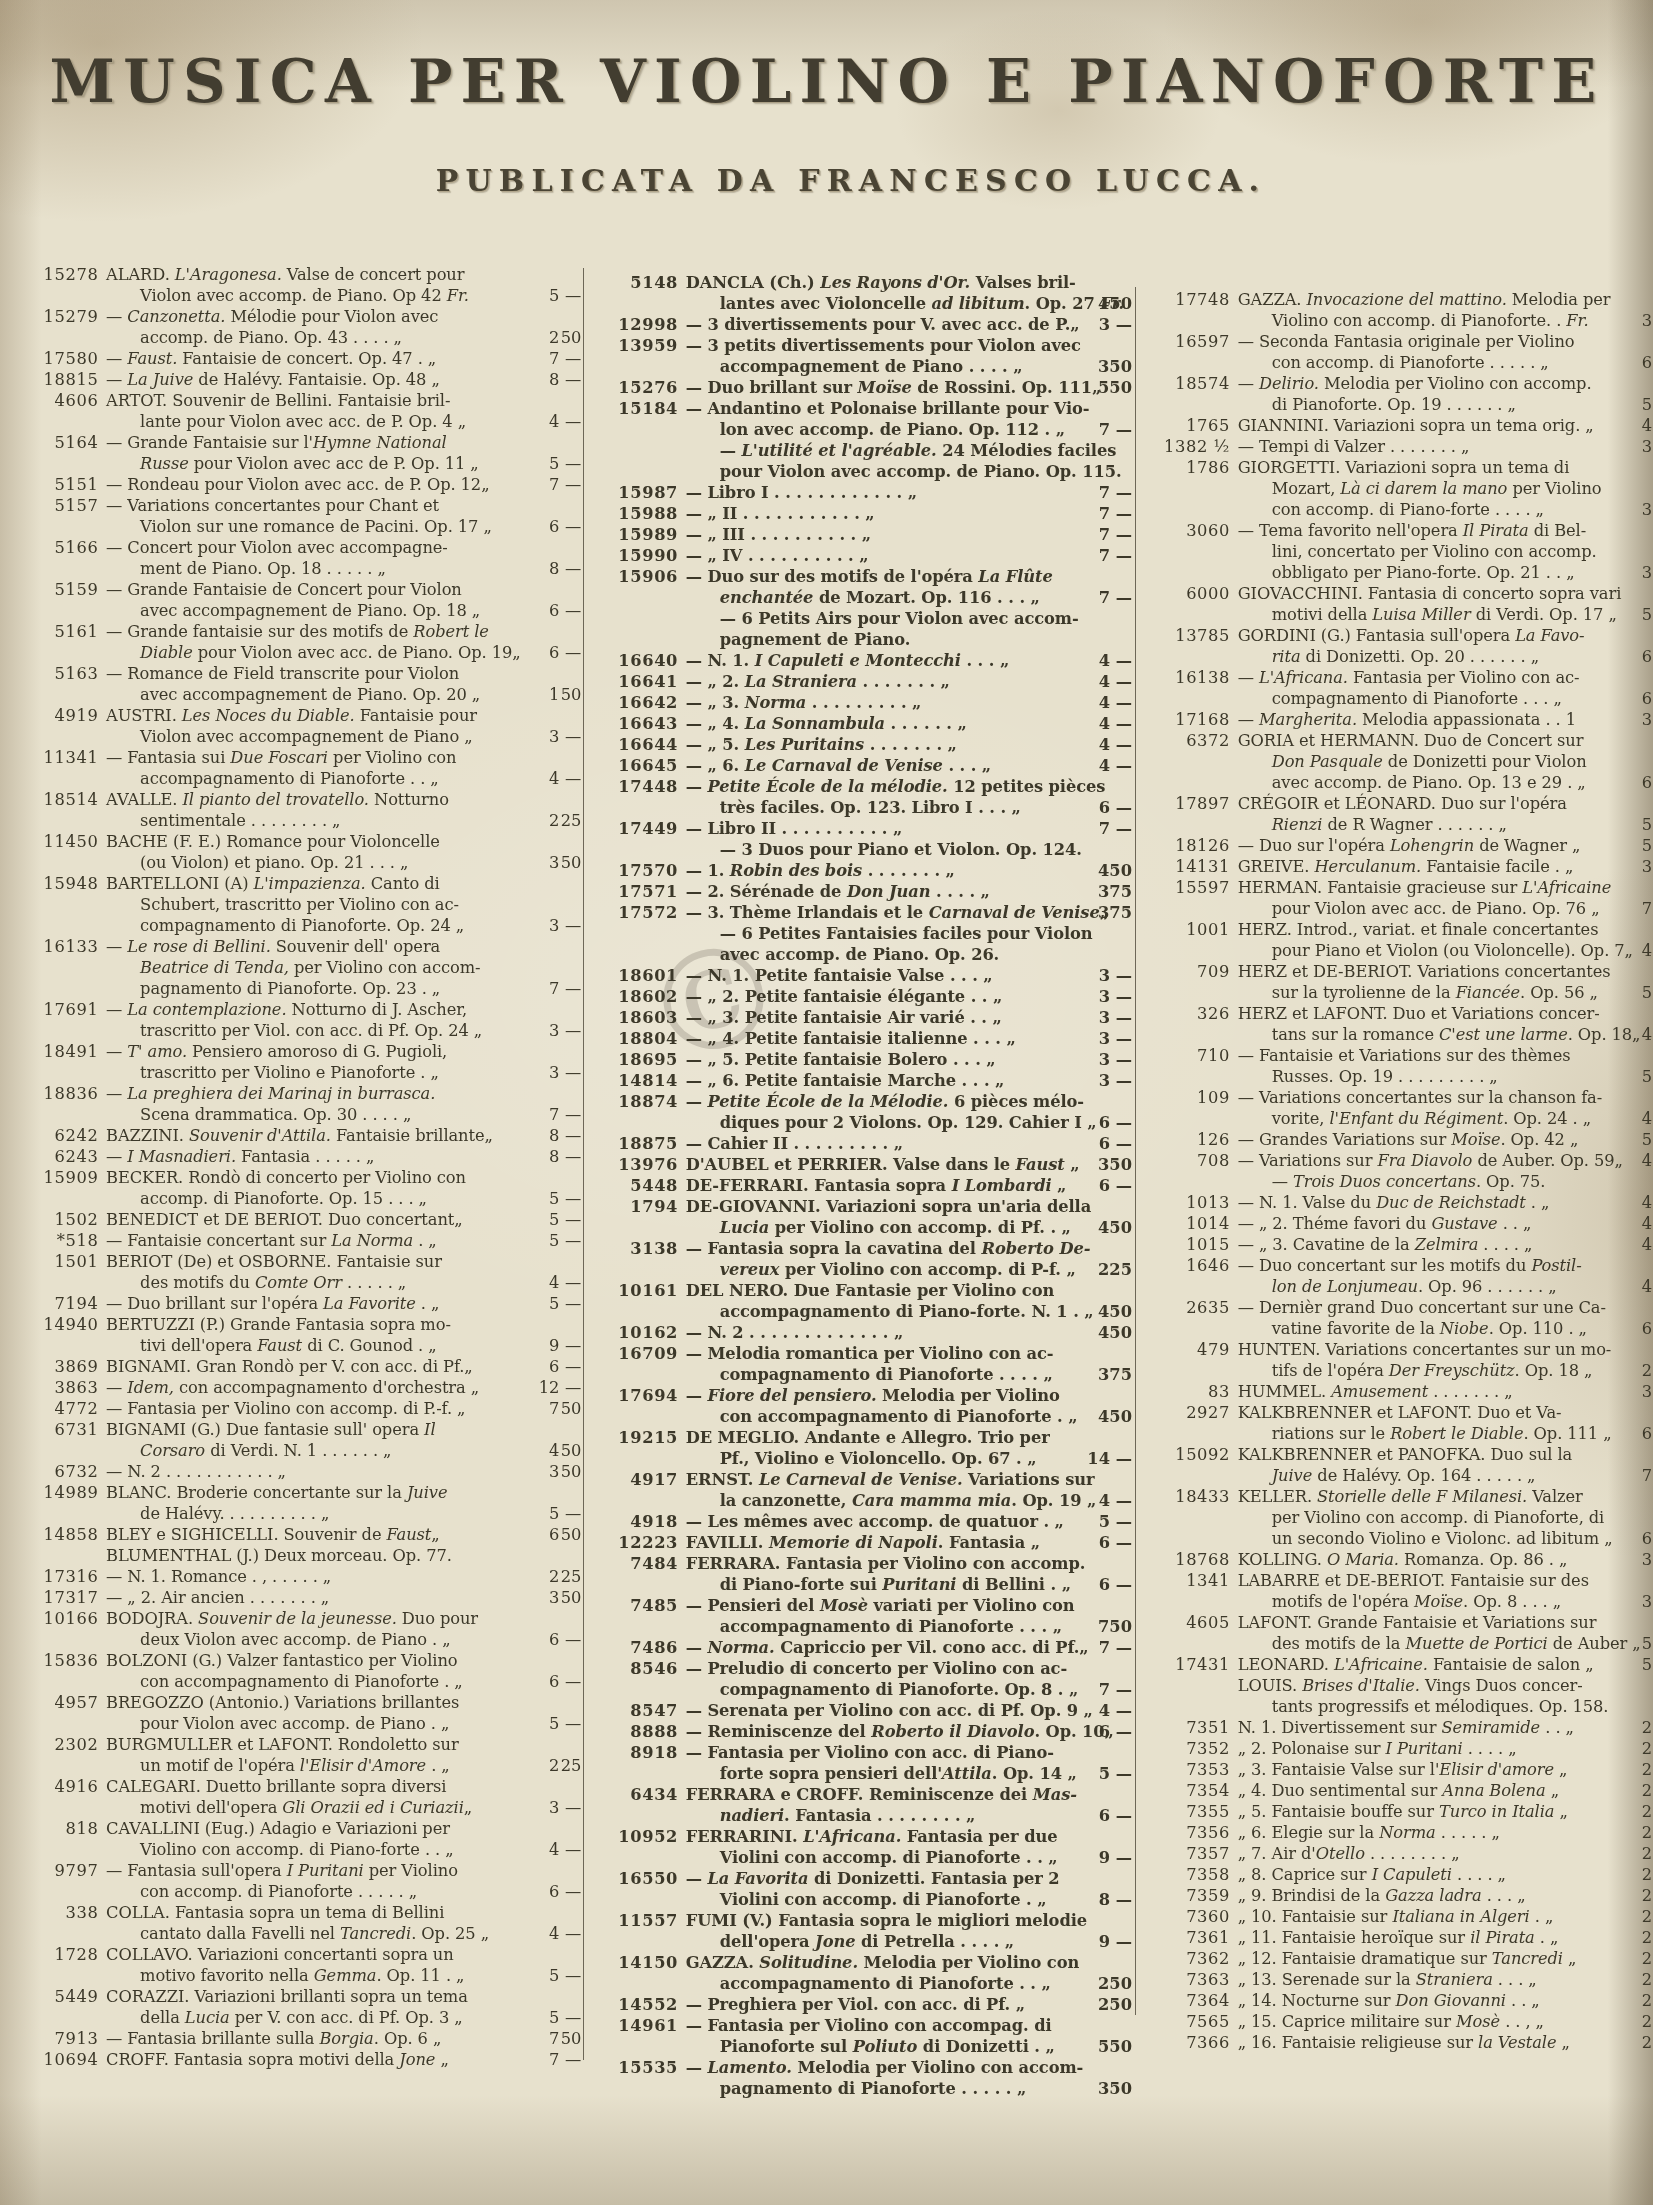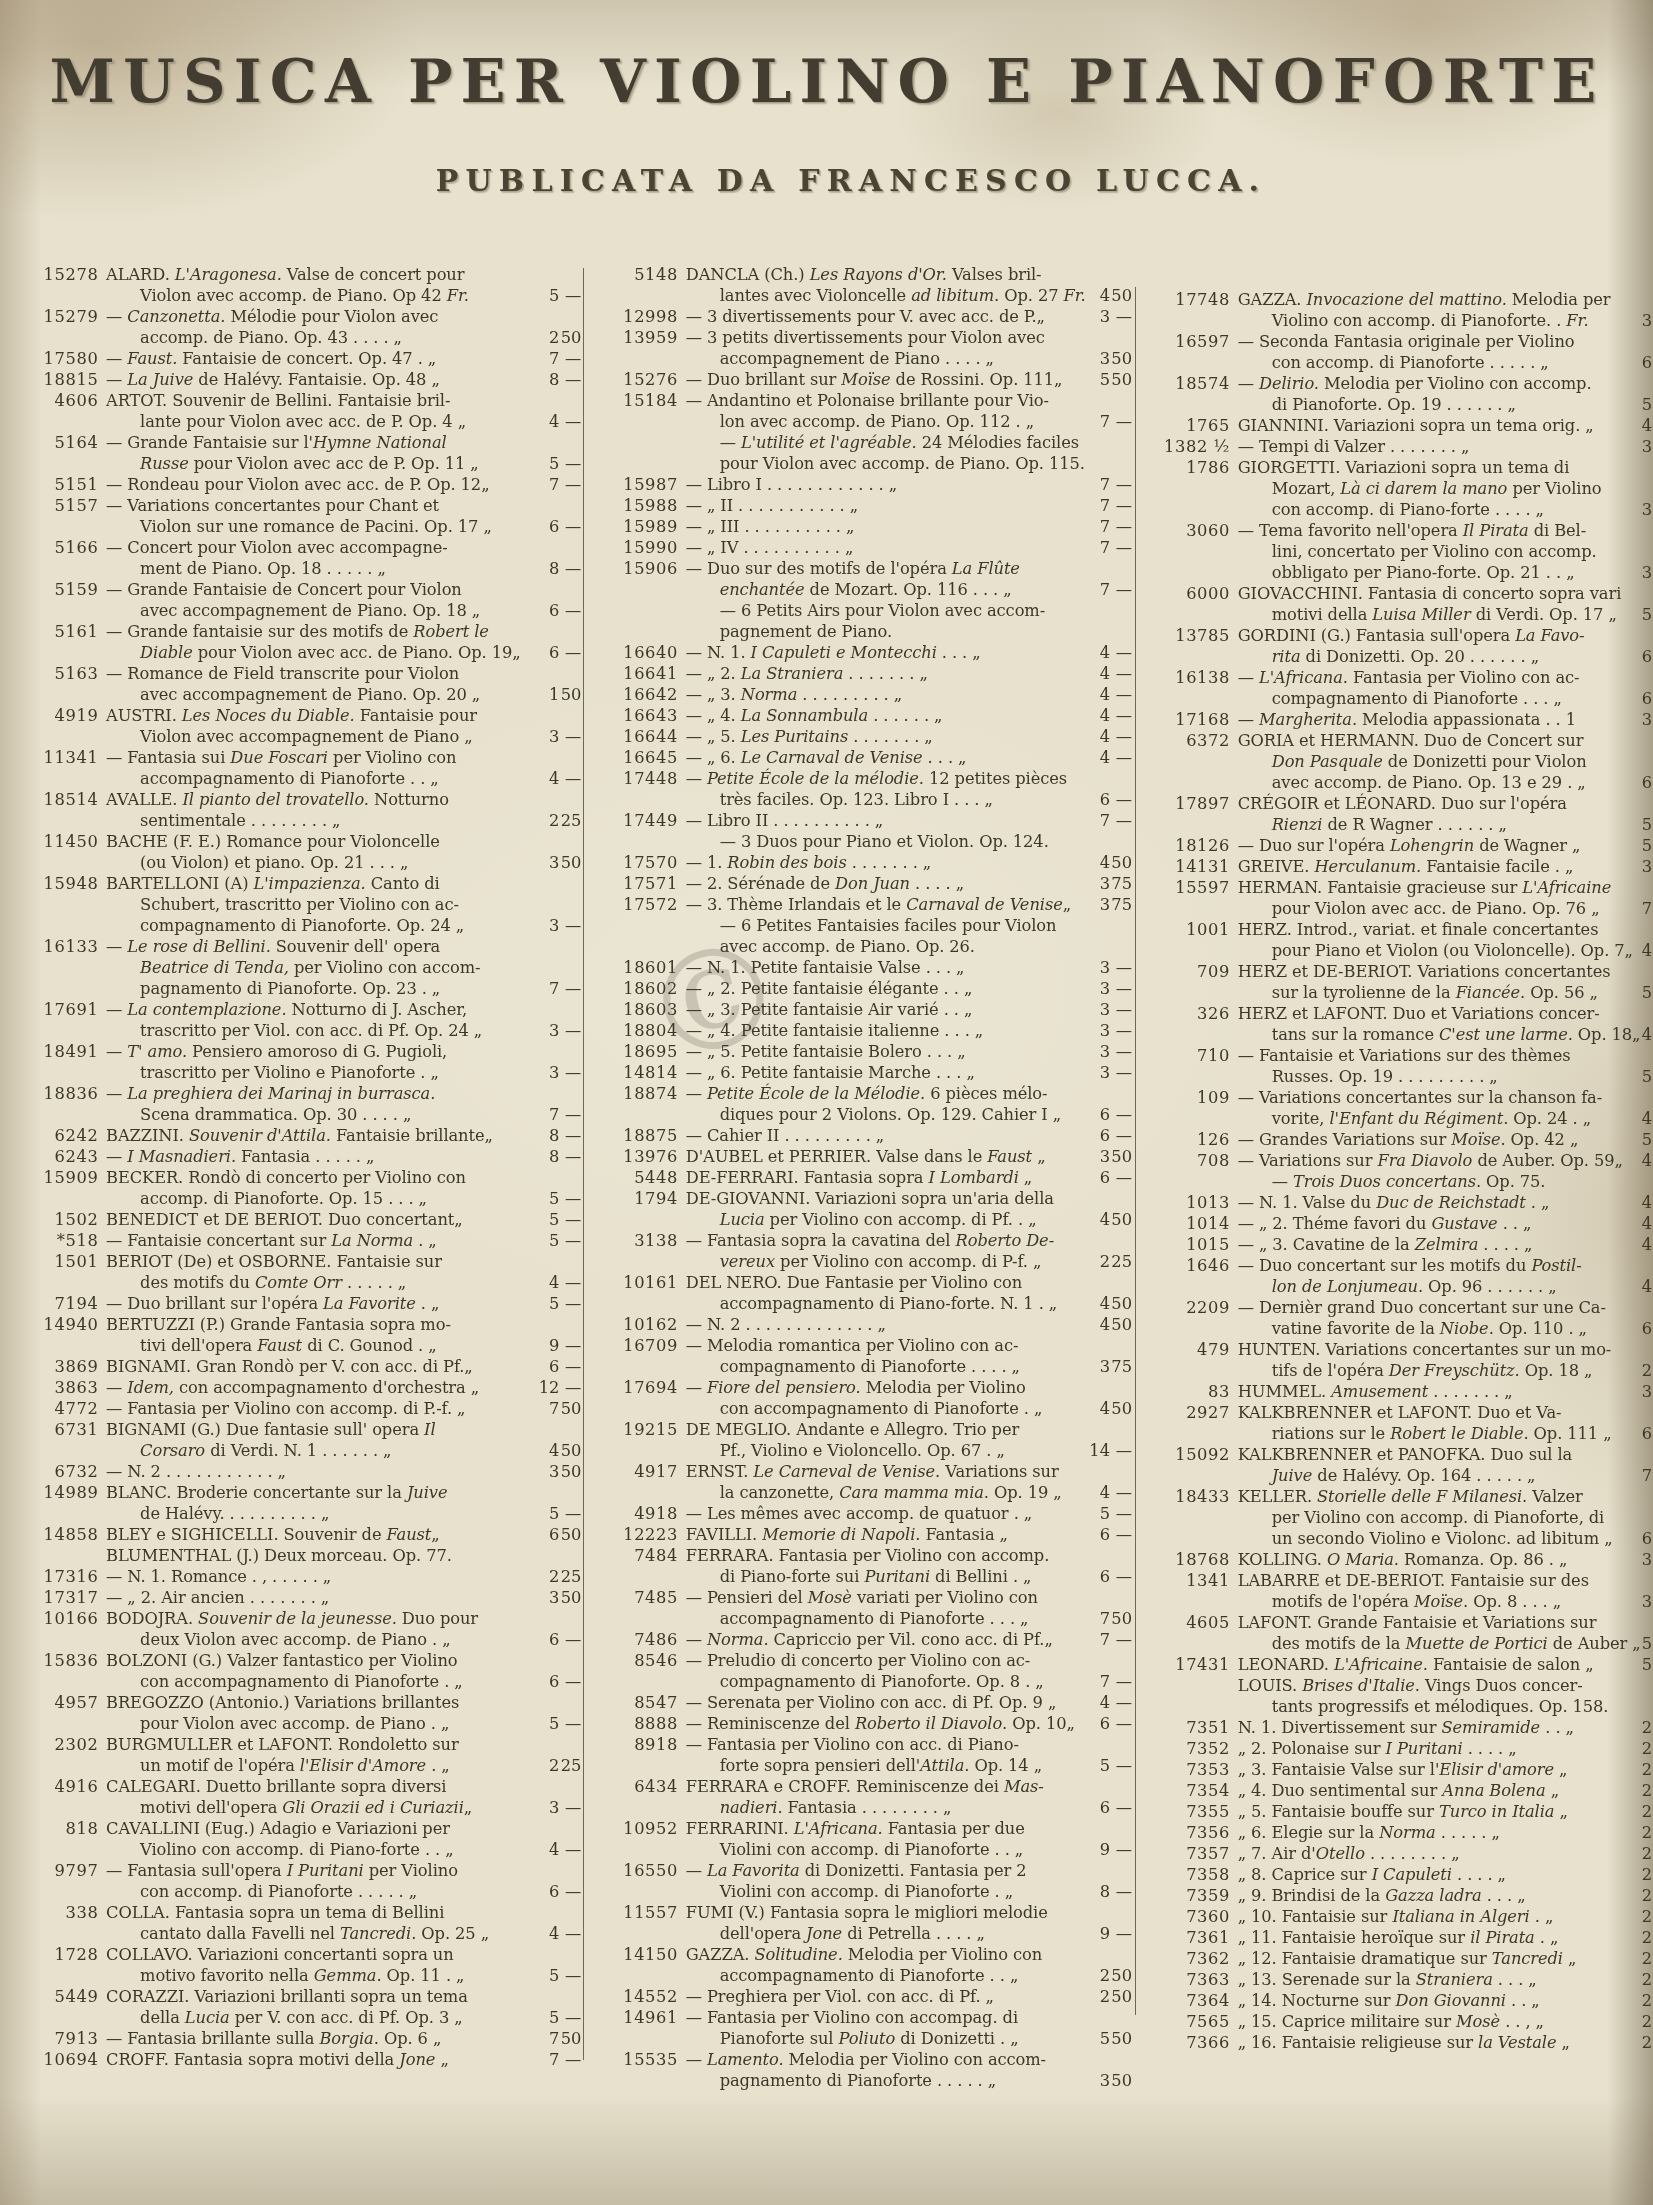--- a/index.html
+++ b/index.html
@@ -34,21 +34,21 @@
     color:#4a4434;
     text-shadow:1.1px 1.1px 0 #b2a78d, 1.7px 1.7px 1.1px rgba(90,80,60,.3);
     white-space:nowrap;
     padding-left:24px;
   }
   .rule{position:absolute; width:1.1px; background:rgba(62,56,42,.72);}
   #rule1{left:583px; top:268px; height:1792px;}
   #rule2{left:1135px; top:287px; height:1728px;}
   .col{position:absolute;}
   #col1{left:15.4px;  top:264px; width:566px;}
-  #col2{left:595px; top:264px; width:537px;}
+  #col2{left:595px; top:272px; width:537px;font-weight:bold;}
   #col3{left:1147px; top:289px; width:505px;}
   .row{display:flex; align-items:baseline; line-height:21px; font-size:16.3px; white-space:nowrap;}
   .num{flex:0 0 83px; text-align:right; padding-right:7.7px; letter-spacing:0.6px;}
   .txt{flex:1 1 auto; min-width:0; letter-spacing:-0.1px;}
   .txt.ind{padding-left:34px;}
   .price{flex:0 0 65px; display:flex; justify-content:flex-end;}
   .price span{min-width:22px; text-align:right;}
   #col3 .price{flex:0 0 25px;}
   #col3 .price span{min-width:16.5px;}
   .wm{
@@ -1546,21 +1546,21 @@
         <span class="price"></span>
       </div>
       <div class="row">
         <span class="num"></span>
         <span class="txt ind"><i>lon de Lonjumeau</i>. Op. 96 . . . . . . „</span>
         <span class="price">
           <span>4</span>
         </span>
       </div>
       <div class="row">
-        <span class="num">2209</span>
+        <span class="num">2635</span>
         <span class="txt">— Dernièr grand Duo concertant sur une Ca-</span>
         <span class="price"></span>
       </div>
       <div class="row">
         <span class="num"></span>
         <span class="txt ind">vatine favorite de la <i>Niobe</i>. Op. 110 . „</span>
         <span class="price">
           <span>6</span>
         </span>
       </div>

